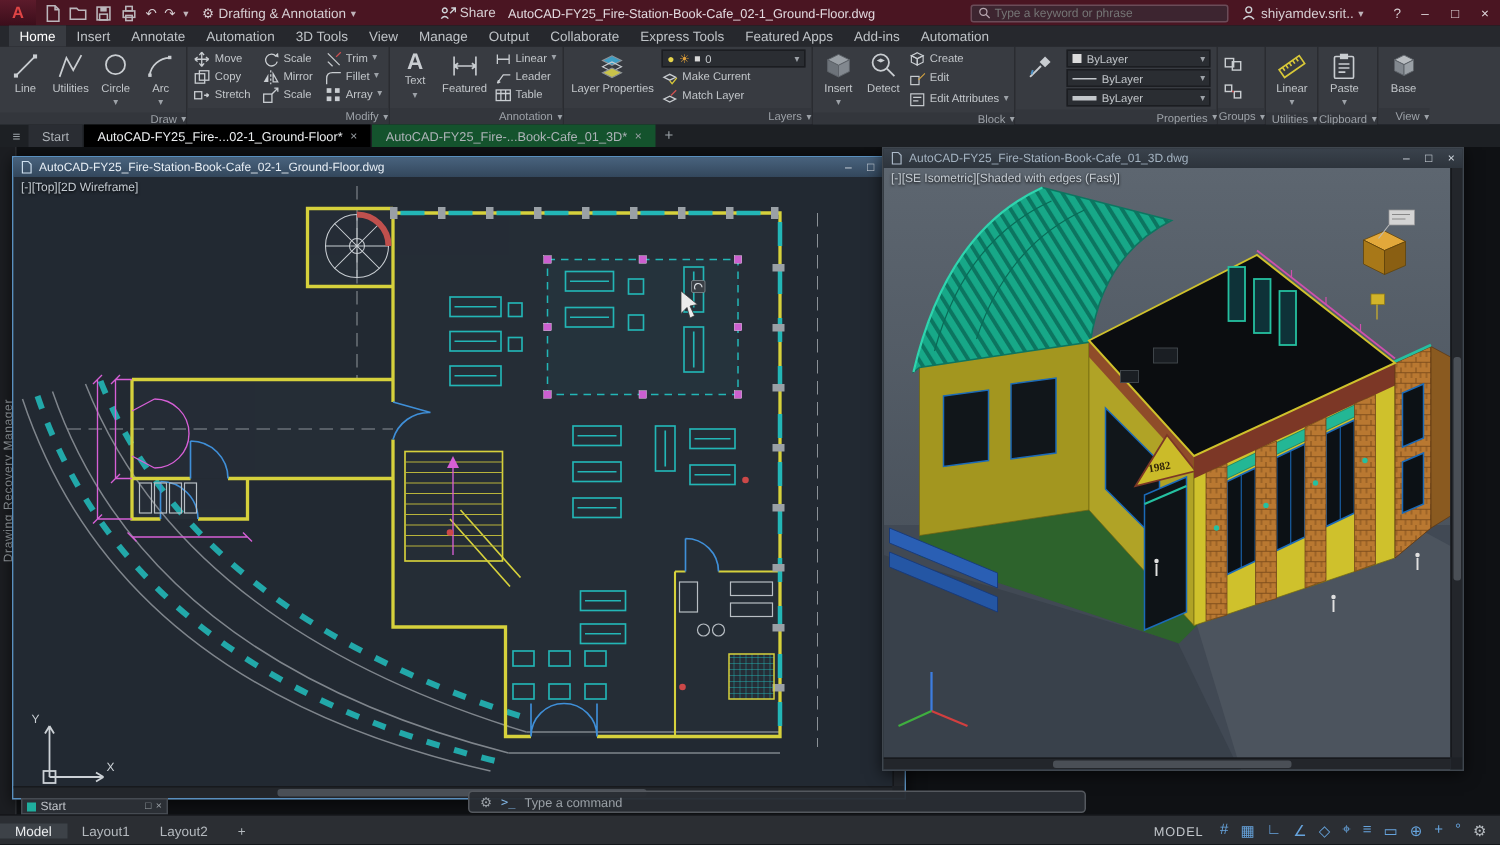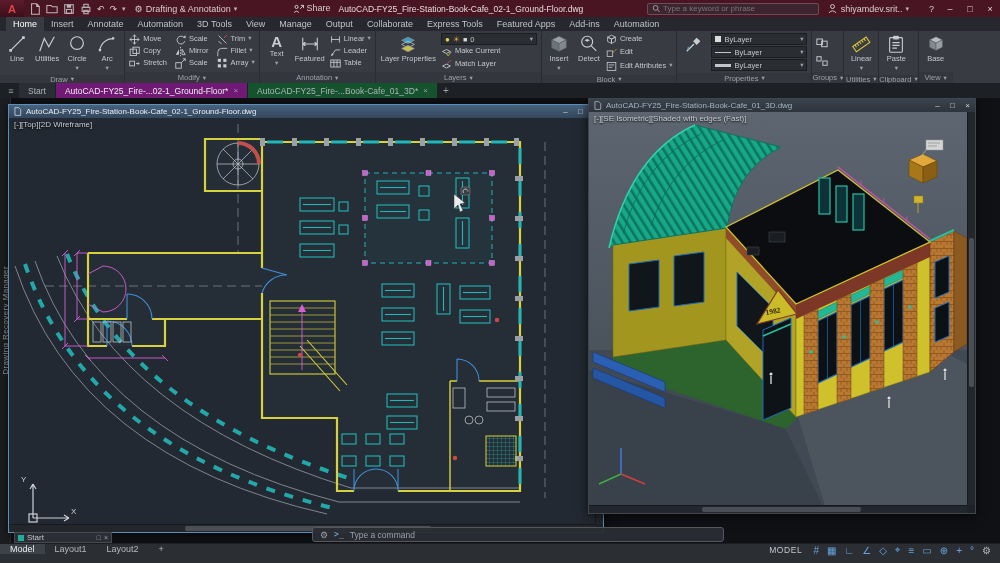--- a/index.html
+++ b/index.html
@@ -25,21 +25,21 @@
 
 
 .ribbontabs{height:14px;background:#26282d;display:flex;align-items:stretch;font-size:9px;padding-left:6px}
 .rtab{padding:0 7px;display:flex;align-items:center;color:#bfc3c7;white-space:nowrap}
 .rtab.active{background:#383b41;color:#fff}
 
 
 .ribbon{height:52px;background:#383b41;display:flex;font-size:7.5px;color:#c3c7cb;overflow:hidden}
 .panel{display:flex;flex-direction:column;border-right:1px solid #2a2c31;flex:0 0 auto}
 .pbody{flex:1;display:flex;align-items:stretch;padding:2px 4px;gap:4px}
-.pfoot{height:11px;background:#33363c;display:flex;align-items:center;justify-content:center;gap:3px;color:#9da2a8;font-size:7.5px}
+.pfoot{height:11px;background:#33363c;display:flex;align-items:center;justify-content:flex-end;gap:3px;color:#9da2a8;font-size:7.5px}
 .bigbtn{display:flex;flex-direction:column;align-items:center;justify-content:flex-start;gap:1px;padding:1px 1px;min-width:26px;text-align:center}
 .bigbtn .lbl{line-height:1.05}
 .smallcol{display:flex;flex-direction:column;justify-content:space-around}
 .smallbtn{display:flex;align-items:flex-start;gap:3px;white-space:nowrap}
 .mgrid{display:grid;grid-template-rows:repeat(3,1fr);grid-auto-flow:column;column-gap:8px;align-items:center}
 .caret{font-size:6.5px;color:#9da2a8}
 .glyphA{font-size:15px;font-weight:bold;color:#c9cdd1;line-height:1}
 .drop{height:12px;background:#2a2d32;border:1px solid #1b1d21;display:flex;align-items:center;gap:3px;padding:0 3px;font-size:7.5px;color:#c3c7cb;width:96px}
 .drop .spacer{flex:1}
 .swatchw{width:6px;height:6px;background:#dcdcdc;display:inline-block}
@@ -47,21 +47,21 @@
 .lineThick{width:16px;height:3px;background:#c3c7cb}
 .laydot{color:#e5d34b;font-size:8px}
 .laysun{color:#e0a03a;font-size:8px}
 .layswatch{color:#d8d8d8;font-size:7px}
 
 
 .doctabs{height:15px;background:#1d2024;display:flex;align-items:stretch;font-size:8.5px;padding-left:3px}
 .hamb{width:16px;display:flex;align-items:center;justify-content:center;color:#9aa0a6;font-size:9px}
 .dtab{display:flex;align-items:center;gap:5px;padding:0 9px;color:#aeb3b8;background:#14532d;margin-right:1px;white-space:nowrap}
 .dtab.start{background:#2a2d33}
-.dtab.active{background:#701a75;color:#eceef0}
+.dtab.active{background:#000000;color:#eceef0}
 .dtab .x{font-size:8px;color:#9aa0a6}
 .addtab{width:16px;display:flex;align-items:center;justify-content:center;color:#9aa0a6;font-size:10px}
 
 
 .main{position:relative;height:445px;background:#0f1114;overflow:hidden}
 .recovery{position:absolute;left:0;top:0;bottom:0;width:11px;background:#1c1e22;border-right:1px solid #2a2d31;display:flex;align-items:center;justify-content:center;z-index:1}
 .recovery span{writing-mode:vertical-rl;transform:rotate(180deg);font-size:8px;color:#9aa0a5;white-space:nowrap;letter-spacing:.4px}
 .win{position:absolute;background:#20262d;border:1px solid #5a8fbe;box-shadow:0 2px 10px rgba(0,0,0,.65);display:flex;flex-direction:column;z-index:2}
 .win.inactive{border-color:#3f464e}
 .wtitle{height:13px;display:flex;align-items:center;gap:4px;padding-left:4px;font-size:8px;background:linear-gradient(180deg,#48627d,#33475c);color:#e6edf4;white-space:nowrap;overflow:hidden}
@@ -79,21 +79,21 @@
 .scorner{position:absolute;right:0;bottom:0;width:8px;height:8px;background:#1e2126}
 .cmdbar{position:absolute;left:312px;top:429px;width:412px;height:15px;background:rgba(42,46,52,.96);border:1px solid #54585e;border-radius:3px;display:flex;align-items:center;gap:6px;padding:0 7px;font-size:8.5px;z-index:6}
 .cmdbar .wr{color:#9aa0a6;font-size:9px}
 .cmdbar .prompt{color:#7fb2e0;font-family:"DejaVu Sans Mono",monospace;font-size:8px}
 .cmdbar .hint{color:#9aa0a6}
 .minwin{position:absolute;left:14px;top:434px;height:11px;width:98px;background:#2b2f35;border:1px solid #464b52;display:flex;align-items:center;gap:3px;font-size:8px;color:#c2c6cb;padding:0 3px;z-index:6}
 .minwin .sq{width:6px;height:6px;background:#1fae9e}
 .minwin .mb{margin-left:auto;display:flex;gap:3px;font-size:7px;color:#9aa0a6}
 
 
-.statusbar{height:20px;background:#2b2e33;display:flex;align-items:flex-start;font-size:9px;border-top:1px solid #1b1d21}
+.statusbar{height:20px;background:#2b2e33;display:flex;align-items:center;font-size:9px;border-top:1px solid #1b1d21}
 .ltabs{display:flex}
 .ltab{padding:0 10px;display:flex;align-items:center;color:#b4b9be}
 .ltab.active{background:#3d4248;color:#eceef0}
 .statusicons{margin-left:auto;display:flex;align-items:center;gap:8px;padding-right:9px;color:#66a3dc;font-size:10px}
 .statusicons .modelabel{color:#c2c6cb;font-size:8.5px;letter-spacing:.6px;margin-right:3px}
 .statusicons .gray{color:#b4b9be}
 </style>
 </head>
 <body>
 

